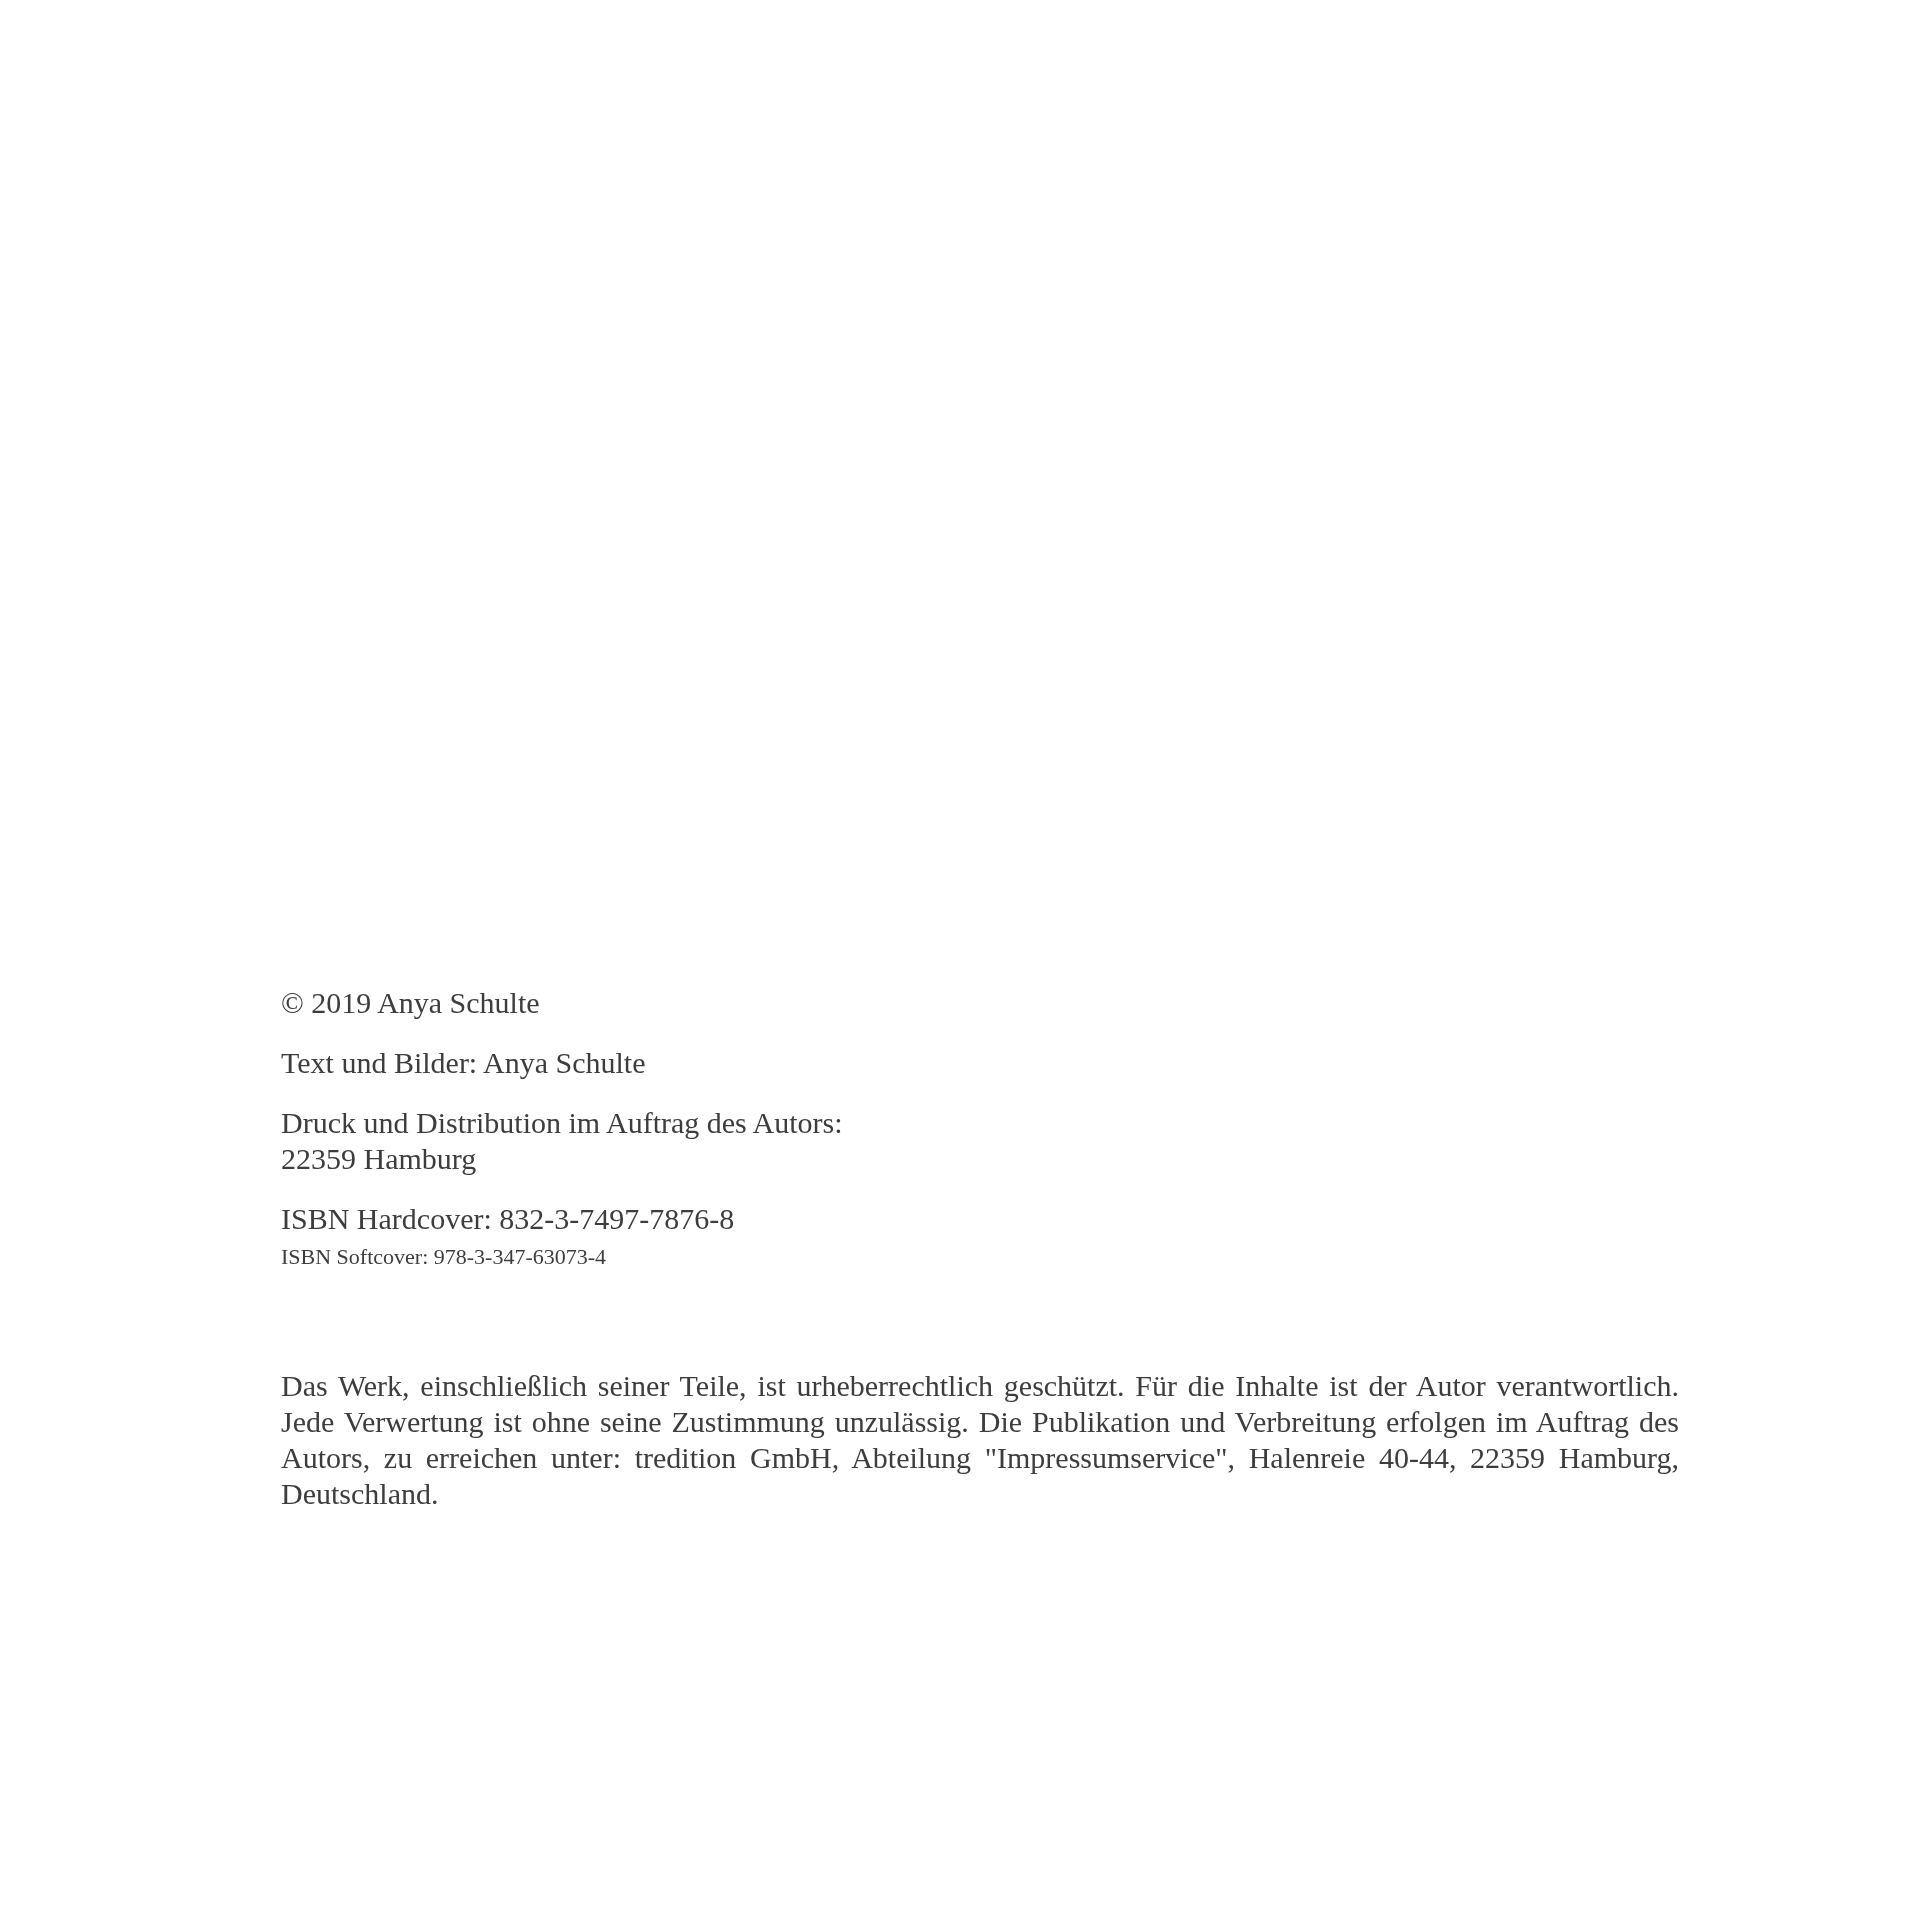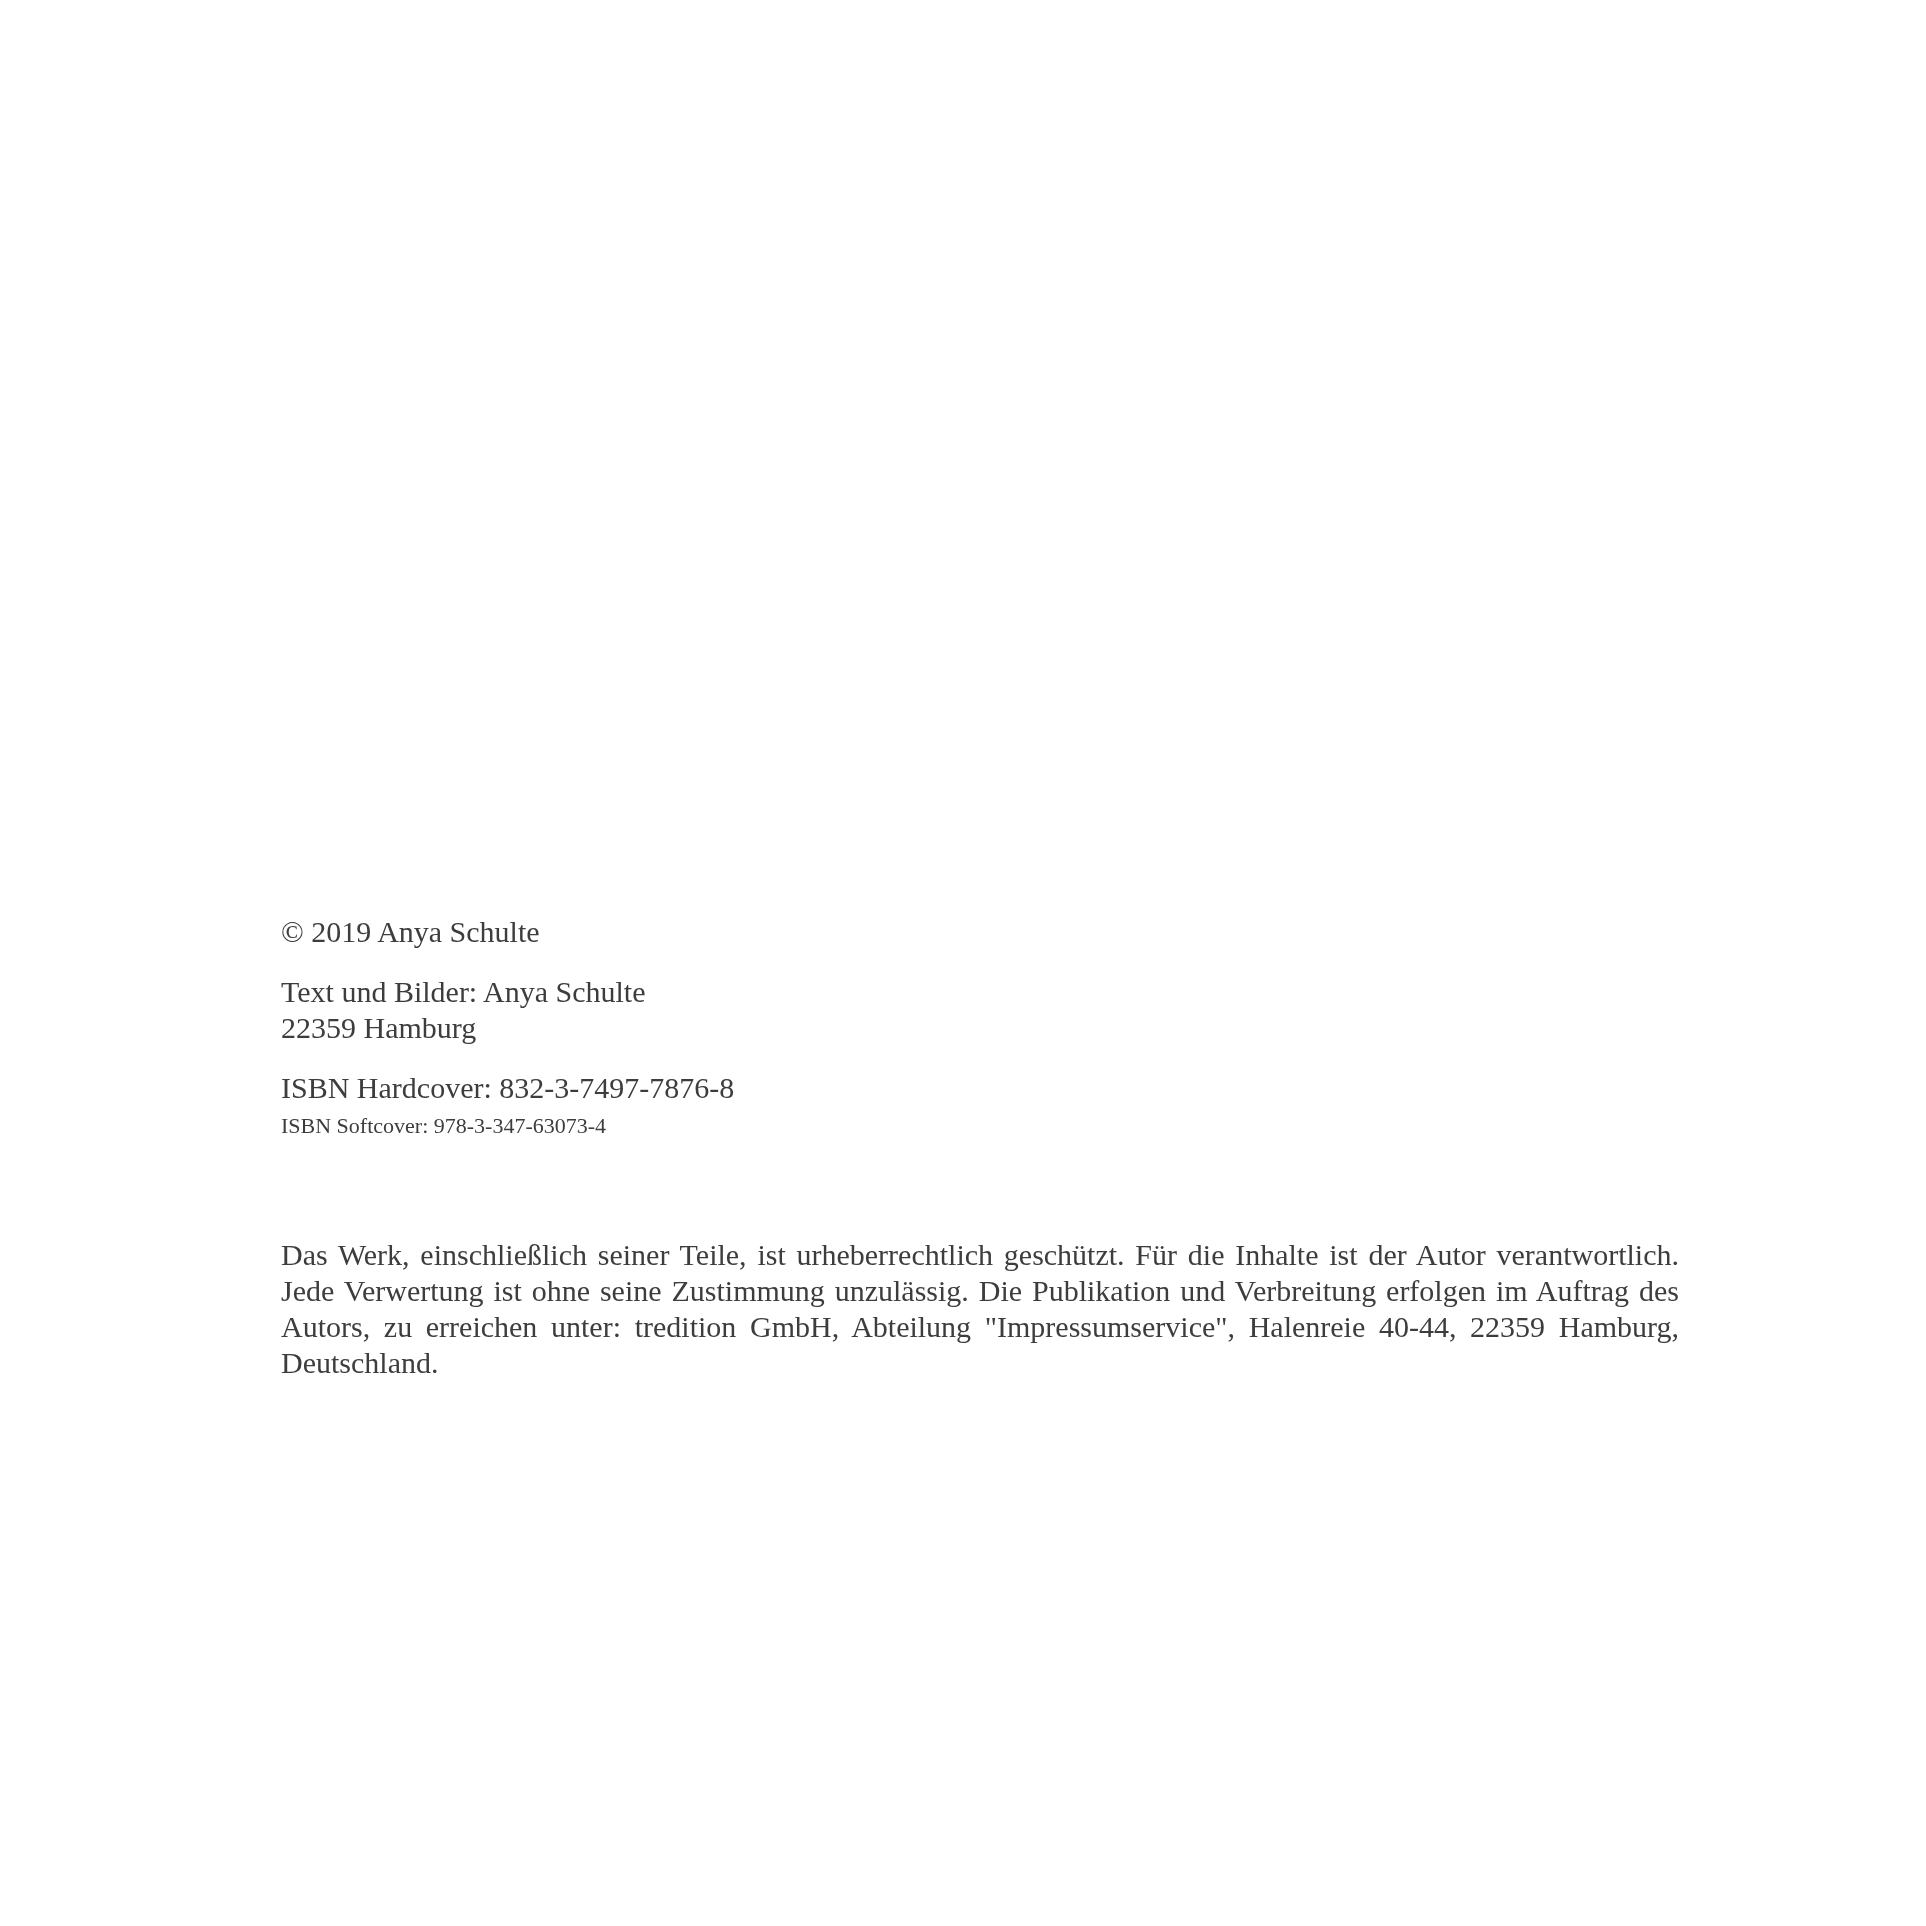--- a/index.html
+++ b/index.html
@@ -11,21 +11,21 @@
     height: 1926px;
     background: #ffffff;
     position: relative;
     font-family: "Liberation Serif", "DejaVu Serif", serif;
     color: #3d3d3d;
     overflow: hidden;
   }
   .imprint {
     position: absolute;
     left: 281px;
-    top: 914px;
+    top: 985px;
     width: 1406px;
     font-size: 30px;
     line-height: 36px;
     font-weight: 400;
   }
   .line {
     margin: 0;
     white-space: nowrap;
   }
   
@@ -44,20 +44,21 @@
 </style>
 </head>
 <body>
 
 <div class="imprint">
 
   <p class="line">© 2019 Anya Schulte</p>
 
   <p class="line gap-1">Text und Bilder: Anya Schulte</p>
 
+  <p class="line gap-1">Druck und Distribution im Auftrag des Autors:</p>
   <p class="line">22359 Hamburg</p>
 
   <p class="line gap-1">ISBN Hardcover: 832-3-7497-7876-8</p>
   <p class="line isbn-soft">ISBN Softcover: 978-3-347-63073-4</p>
 
   <p class="legal">Das Werk, einschließlich seiner Teile, ist urheberrechtlich geschützt. Für die Inhalte ist der Autor verantwortlich. Jede Verwertung ist ohne seine Zustimmung unzulässig. Die Publikation und Verbreitung erfolgen im Auftrag des Autors, zu erreichen unter: tredition GmbH, Abteilung "Impressumservice", Halenreie 40-44, 22359 Hamburg, Deutschland.</p>
 
 </div>
 
 

